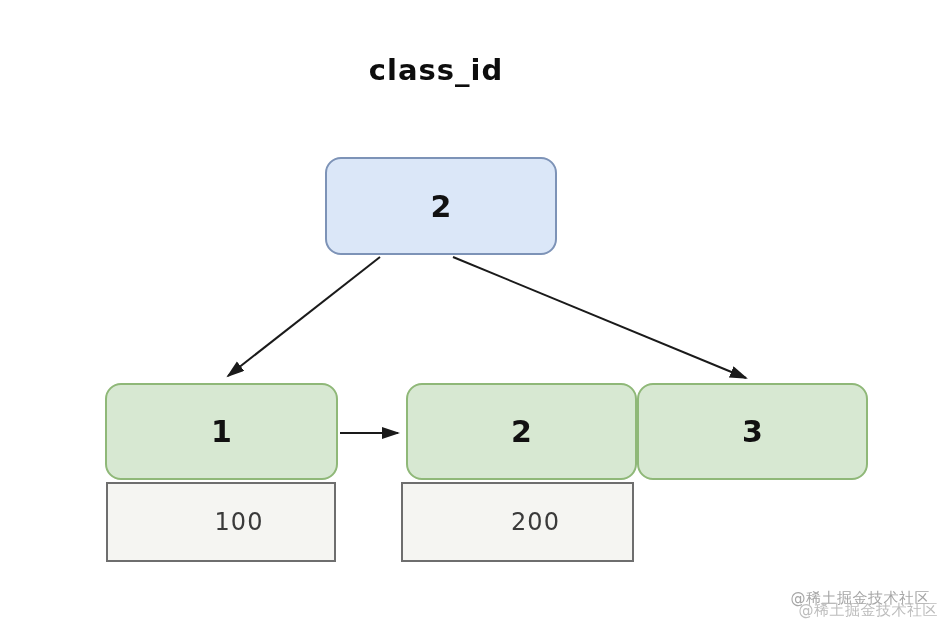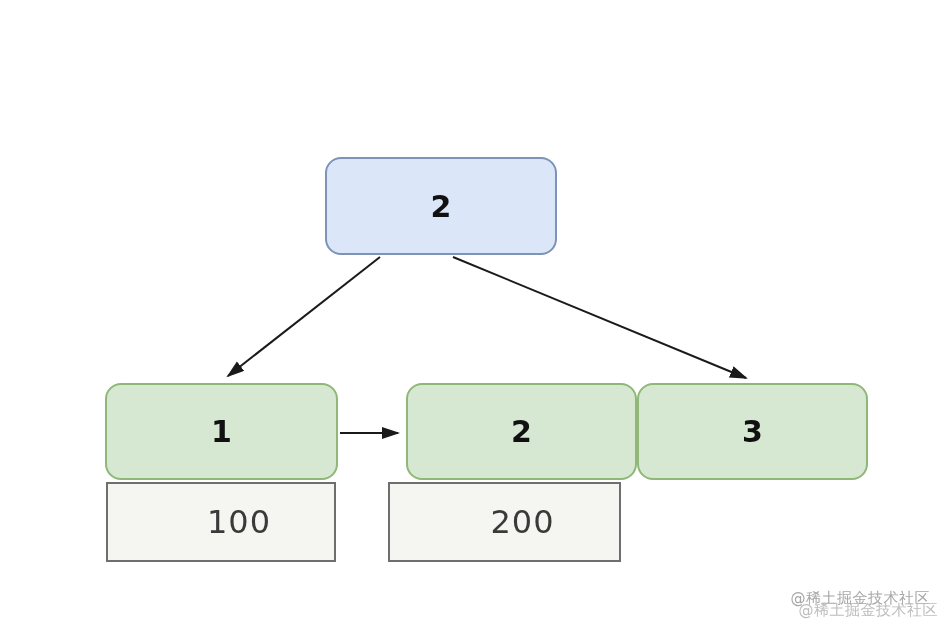--- a/index.html
+++ b/index.html
@@ -58,28 +58,28 @@
   .value-cell {
     position: absolute;
     top: 482px;
     height: 80px;
     background: #f5f5f2;
     border: 2px solid #6e6e6e;
     box-sizing: border-box;
     display: flex;
     align-items: center;
     justify-content: center;
-    font-size: 32px;
+    font-size: 24px;
     font-weight: 400;
     color: #3a3a3a;
     letter-spacing: 1px;
     padding-left: 36px;
   }
   .value-cell-1 { left: 106px; width: 230px; }
-  .value-cell-2 { left: 388px; width: 233px; }
+  .value-cell-2 { left: 401px; width: 233px; }
   .value-cell-3 { left: 635px; width: 232px; }
   #edges {
     position: absolute;
     left: 0;
     top: 0;
     width: 951px;
     height: 627px;
     pointer-events: none;
   }
   .watermark {
@@ -98,20 +98,21 @@
     top: 601px;
     right: 13px;
     color: #bdbdbd;
   }
 </style>
 </head>
 <body>
 
 <div id="canvas">
 
+  <div class="diagram-title">class_id</div>
 
   <svg id="edges" viewBox="0 0 951 627" xmlns="http://www.w3.org/2000/svg">
     <defs>
       <marker id="arrowhead" markerWidth="10" markerHeight="8" refX="8" refY="3" orient="auto" markerUnits="strokeWidth">
         <path d="M0,0 L9,3 L0,6 z" fill="#1a1a1a"></path>
       </marker>
     </defs>
     <line x1="380" y1="257" x2="228" y2="376" stroke="#1a1a1a" stroke-width="2" marker-end="url(#arrowhead)"></line>
     <line x1="453" y1="257" x2="746" y2="378" stroke="#1a1a1a" stroke-width="2" marker-end="url(#arrowhead)"></line>
     <line x1="340" y1="433" x2="398" y2="433" stroke="#1a1a1a" stroke-width="2" marker-end="url(#arrowhead)"></line>

